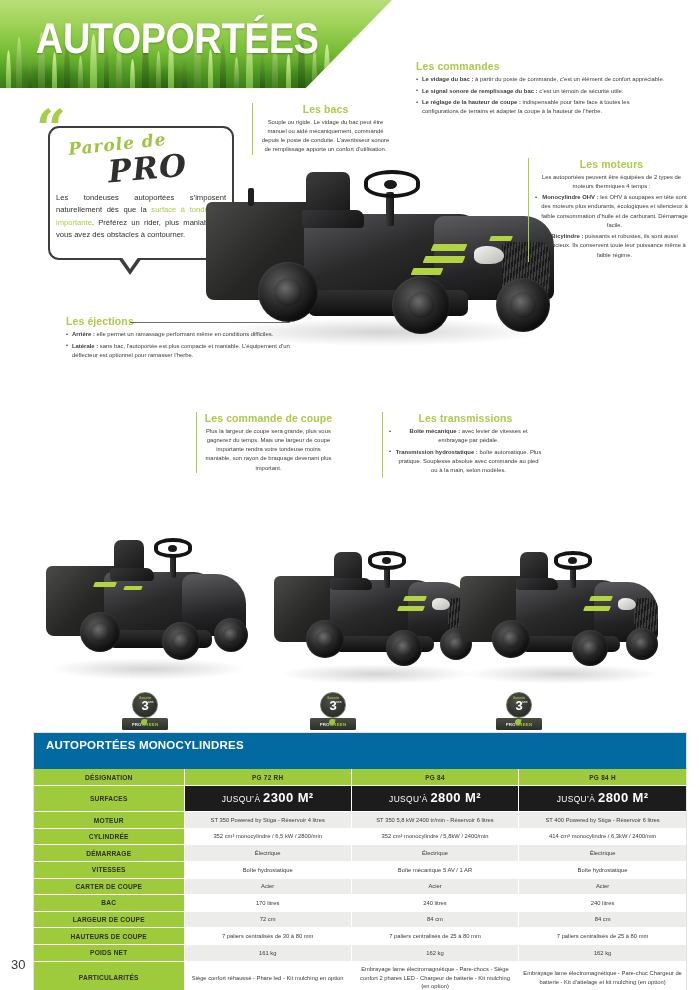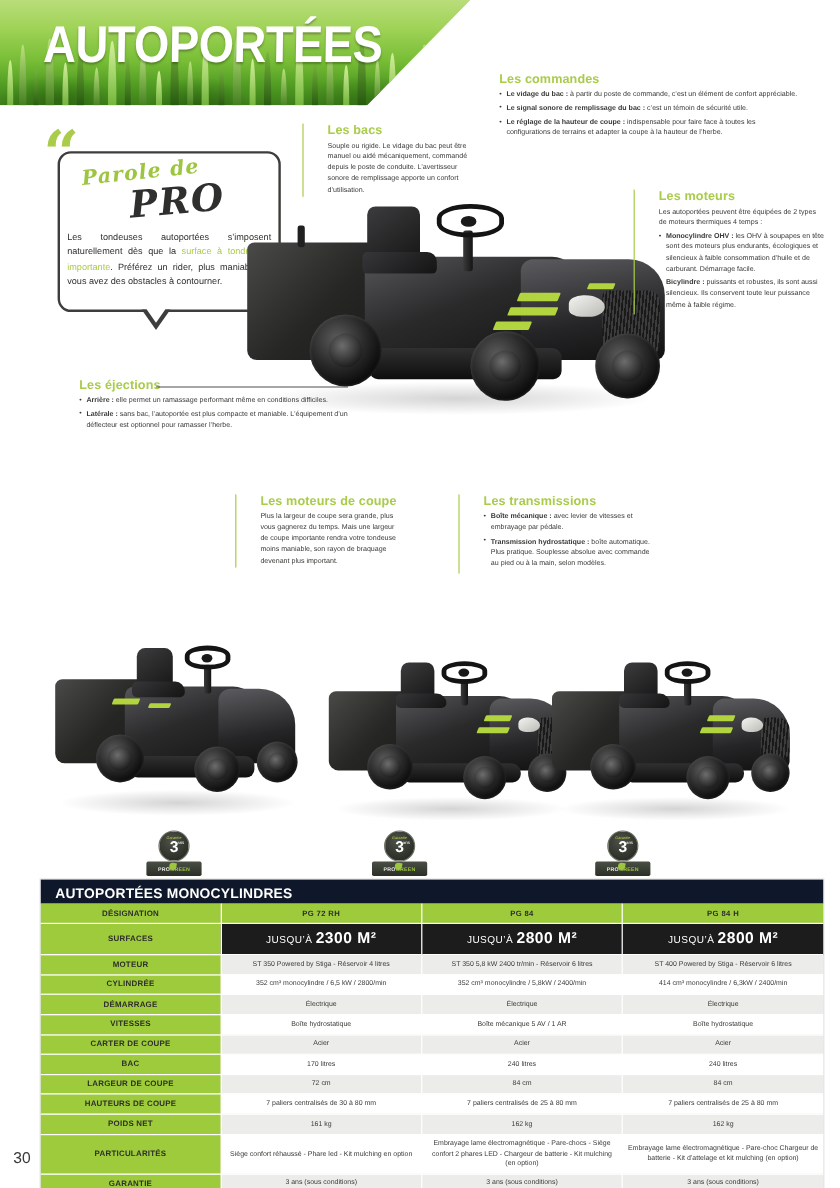--- a/index.html
+++ b/index.html
@@ -110,21 +110,21 @@
   .ann ul { list-style: none; }
   .ann li {
     position: relative; padding-left: 6px; margin-bottom: 2.5px;
     font-size: 5.9px; line-height: 1.55;
   }
   .ann li::before {
     content: "\2022"; position: absolute; left: 0; top: -0.5px;
     color: #3a3a38; font-size: 6px;
   }
   .ann li b { font-weight: bold; }
-  .rule-left { border-left: 1.6px solid #a9cc4a; padding-left: 20px; }
+  .rule-left { border-left: 1.6px solid #a9cc4a; padding-left: 6px; text-align: center; }
   .rule-top-line {
     position: absolute; height: 1px; background: #3a3a38; opacity: .75;
   }
 
   
   .mower { position: absolute; }
   .m-bag {
     position: absolute; background: linear-gradient(135deg,#4a4a48,#262625 55%,#1b1b1a);
     border-radius: 6px 4px 8px 8px;
   }
@@ -225,23 +225,23 @@
     background: #9dc63f; transform: rotate(10deg);
   }
 
   
   .table-wrap {
     position: absolute; left: 34px; top: 733px; width: 652px;
     background: #fff;
     box-shadow: 0 0 0 1px #e2e2e0;
   }
   .tbl-title {
-    background: #0f172a; color: #fff;
+    background: #0369a1; color: #fff;
     font-size: 11.5px; font-weight: bold;
-    padding: 6px 10px 2px 12px;
+    padding: 6px 10px 18px 12px;
     letter-spacing: .2px;
   }
   table { width: 100%; border-collapse: collapse; table-layout: fixed; }
   td { vertical-align: middle; }
   .lbl {
     width: 150px;
     background: #9ecb3b; color: #2e2e2c;
     font-size: 6.6px; font-weight: bold;
     text-align: center; letter-spacing: .2px;
     padding: 3.6px 2px;
@@ -377,21 +377,21 @@
   <div class="ann" style="left:66px; top:315px; width:225px;">
     <h3>Les éjections</h3>
     <div class="rule-top-line" style="left:64px; top:7px; width:160px;"></div>
     <ul>
       <li><b>Arrière :</b><span> elle permet un ramassage performant même en conditions difficiles.</span></li>
       <li><b>Latérale :</b><span> sans bac, l’autoportée est plus compacte et maniable. L’équipement d’un déflecteur est optionnel pour ramasser l’herbe.</span></li>
     </ul>
   </div>
 
   <div class="ann rule-left" style="left:196px; top:412px; width:138px;">
-    <h3>Les moteurs de coupe</h3>
+    <h3>Les commande de coupe</h3>
     <div class="body">Plus la largeur de coupe sera grande, plus vous gagnerez du temps. Mais une largeur de coupe importante rendra votre tondeuse moins maniable, son rayon de braquage devenant plus important.</div>
   </div>
 
   <div class="ann rule-left" style="left:382px; top:412px; width:160px;">
     <h3>Les transmissions</h3>
     <ul>
       <li><b>Boîte mécanique :</b><span> avec levier de vitesses et embrayage par pédale.</span></li>
       <li><b>Transmission hydrostatique :</b><span> boîte automatique. Plus pratique. Souplesse absolue avec commande au pied ou à la main, selon modèles.</span></li>
     </ul>
   </div>

